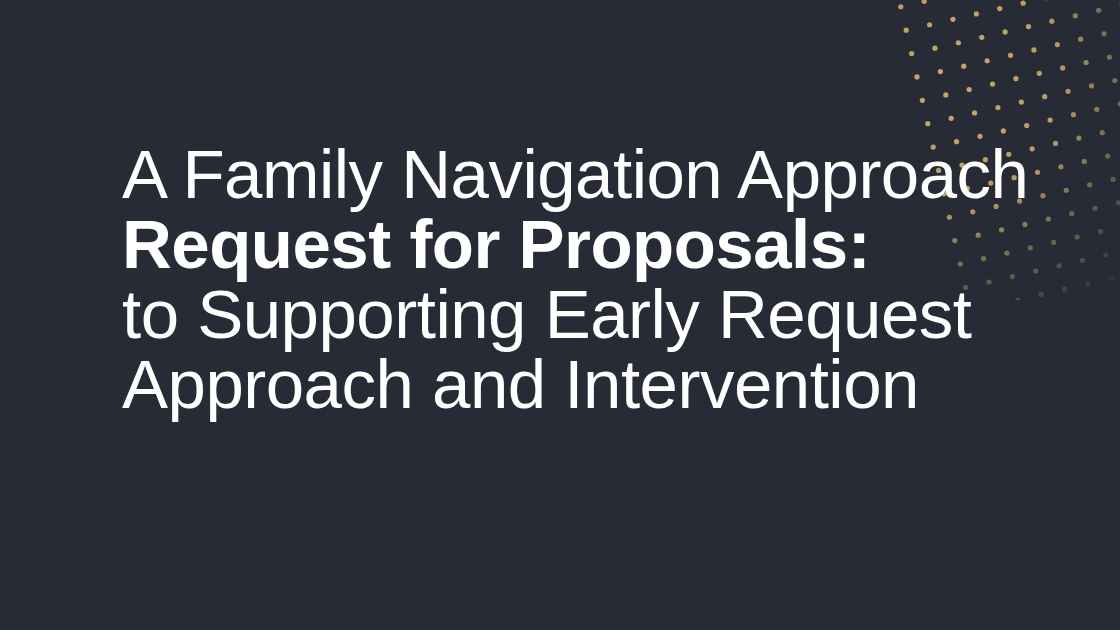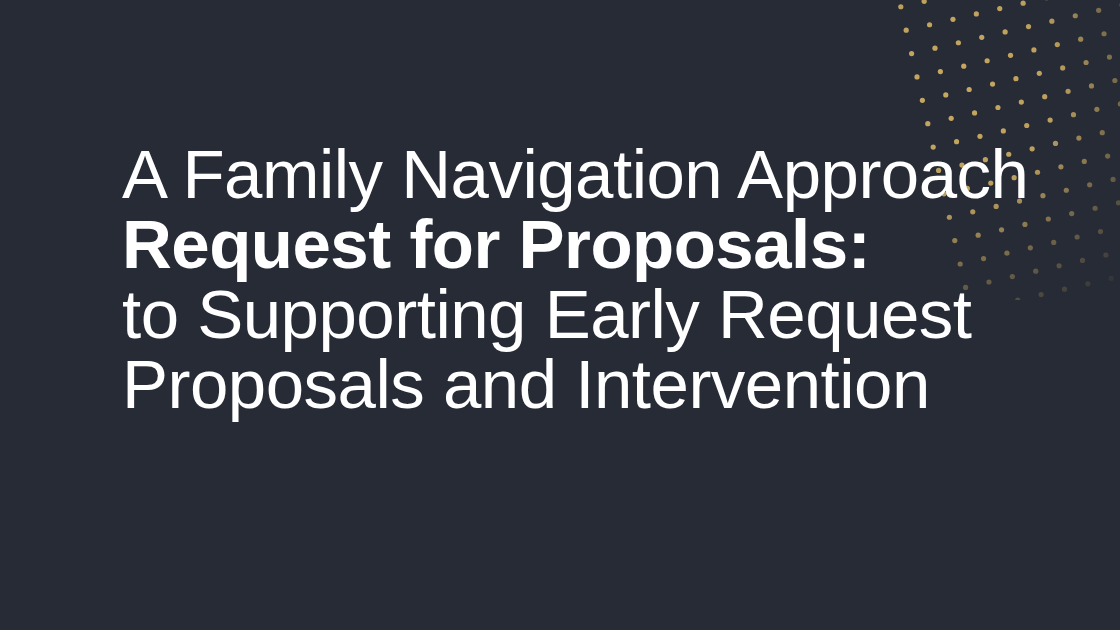--- a/index.html
+++ b/index.html
@@ -269,17 +269,17 @@
         </g>
     </svg>
   </div>
 
   <div class="content">
 
     <h1 class="headline">
       <span class="line">A Family Navigation Approach</span>
       <span class="line bold">Request for Proposals:</span>
       <span class="line">to Supporting Early Request</span>
-      <span class="line">Proposals and Intervention</span>
+      <span class="line">Approach and Intervention</span>
     </h1>
   </div>
 
 </div>
 
 </body></html>

